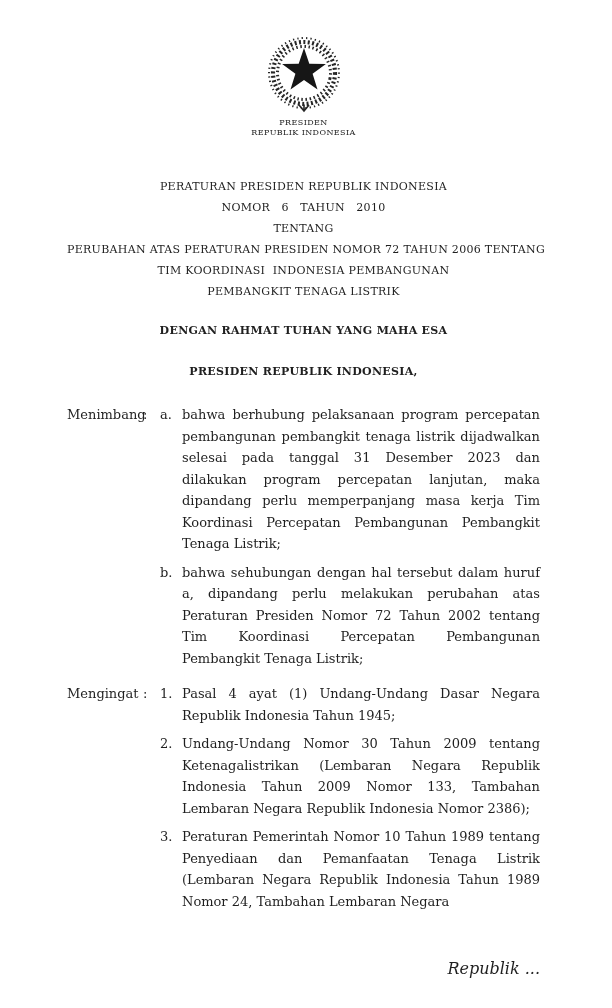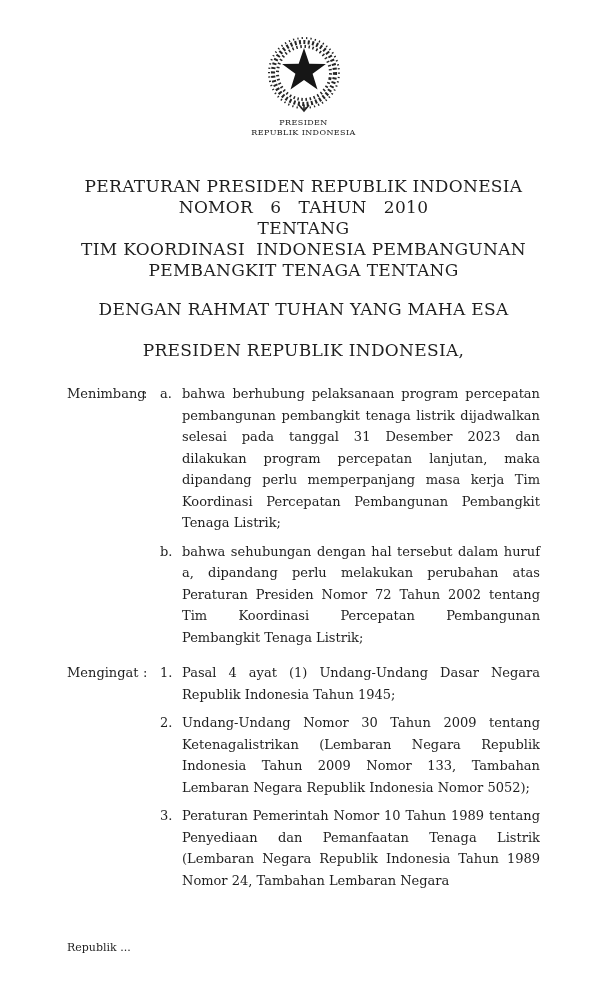--- a/index.html
+++ b/index.html
@@ -33,29 +33,30 @@
     letter-spacing: 0.4px;
     color: #222222;
   }
   
   .title-block {
     margin-top: 38px;
     text-align: center;
   }
   .title-line,
   .center-line {
-    font-size: 17px;
+    font-size: 11px;
     line-height: 21px;
     letter-spacing: 0.3px;
     white-space: pre;
     color: #1f1f1f;
   }
   .center-line {
     text-align: center;
     margin: 0;
+    font-weight: bold;
   }
   .invocation { margin-top: 18px; }
   .enacting   { margin-top: 20px; }
   
   .sections {
     margin-top: 22px;
     font-size: 13px;
     line-height: 21.5px;
   }
   .section { margin-bottom: 14px; }
@@ -68,22 +69,24 @@
   .col-label  { text-align: left; }
   .col-colon  { text-align: left; }
   .col-marker { text-align: left; }
   .col-text   {
     text-align: justify;
     text-justify: inter-word;
   }
   
   .catchword {
     margin-top: 46px;
-    font-size: 11px;
+    font-size: 16px;
     line-height: 21px;
+    text-align: right;
+    font-style: italic;
   }
 </style>
 </head>
 <body>
 
 <div class="page">
 
   <div class="emblem-wrap">
     <svg width="82" height="80" viewBox="0 0 82 80" aria-hidden="true">
       <g stroke="#262626" fill="none">
@@ -97,22 +100,23 @@
     <div class="emblem-caption">
       <div>PRESIDEN</div>
       <div>REPUBLIK INDONESIA</div>
     </div>
   </div>
 
   <div class="title-block">
     <div class="title-line">PERATURAN PRESIDEN REPUBLIK INDONESIA</div>
     <div class="title-line">NOMOR   6   TAHUN   2010</div>
     <div class="title-line">TENTANG</div>
+    <div class="title-line">PERUBAHAN ATAS PERATURAN PRESIDEN NOMOR 72 TAHUN 2006 TENTANG</div>
     <div class="title-line">TIM KOORDINASI  INDONESIA PEMBANGUNAN</div>
-    <div class="title-line">PEMBANGKIT TENAGA TENTANG</div>
+    <div class="title-line">PEMBANGKIT TENAGA LISTRIK</div>
   </div>
 
   <p class="center-line invocation">DENGAN RAHMAT TUHAN YANG MAHA ESA</p>
   <p class="center-line enacting">PRESIDEN REPUBLIK INDONESIA,</p>
 
   <div class="sections">
 
     <div class="section">
       <div class="clause-row">
         <span class="col-label">Menimbang</span>
@@ -132,21 +136,21 @@
       <div class="clause-row">
         <span class="col-label">Mengingat</span>
         <span class="col-colon">:</span>
         <span class="col-marker">1.</span>
         <span class="col-text">Pasal 4 ayat (1) Undang-Undang Dasar Negara Republik Indonesia Tahun 1945;</span>
       </div>
       <div class="clause-row">
         <span class="col-label"></span>
         <span class="col-colon"></span>
         <span class="col-marker">2.</span>
-        <span class="col-text">Undang-Undang Nomor 30 Tahun 2009 tentang Ketenagalistrikan (Lembaran Negara Republik Indonesia Tahun 2009 Nomor 133, Tambahan Lembaran Negara Republik Indonesia Nomor 5052);</span>
+        <span class="col-text">Undang-Undang Nomor 30 Tahun 2009 tentang Ketenagalistrikan (Lembaran Negara Republik Indonesia Tahun 2009 Nomor 133, Tambahan Lembaran Negara Republik Indonesia Nomor 2386);</span>
       </div>
       <div class="clause-row">
         <span class="col-label"></span>
         <span class="col-colon"></span>
         <span class="col-marker">3.</span>
         <span class="col-text">Peraturan Pemerintah Nomor 10 Tahun 1989 tentang Penyediaan dan Pemanfaatan Tenaga Listrik (Lembaran Negara Republik Indonesia Tahun 1989 Nomor 24, Tambahan Lembaran Negara</span>
       </div>
     </div>
 
   </div>

